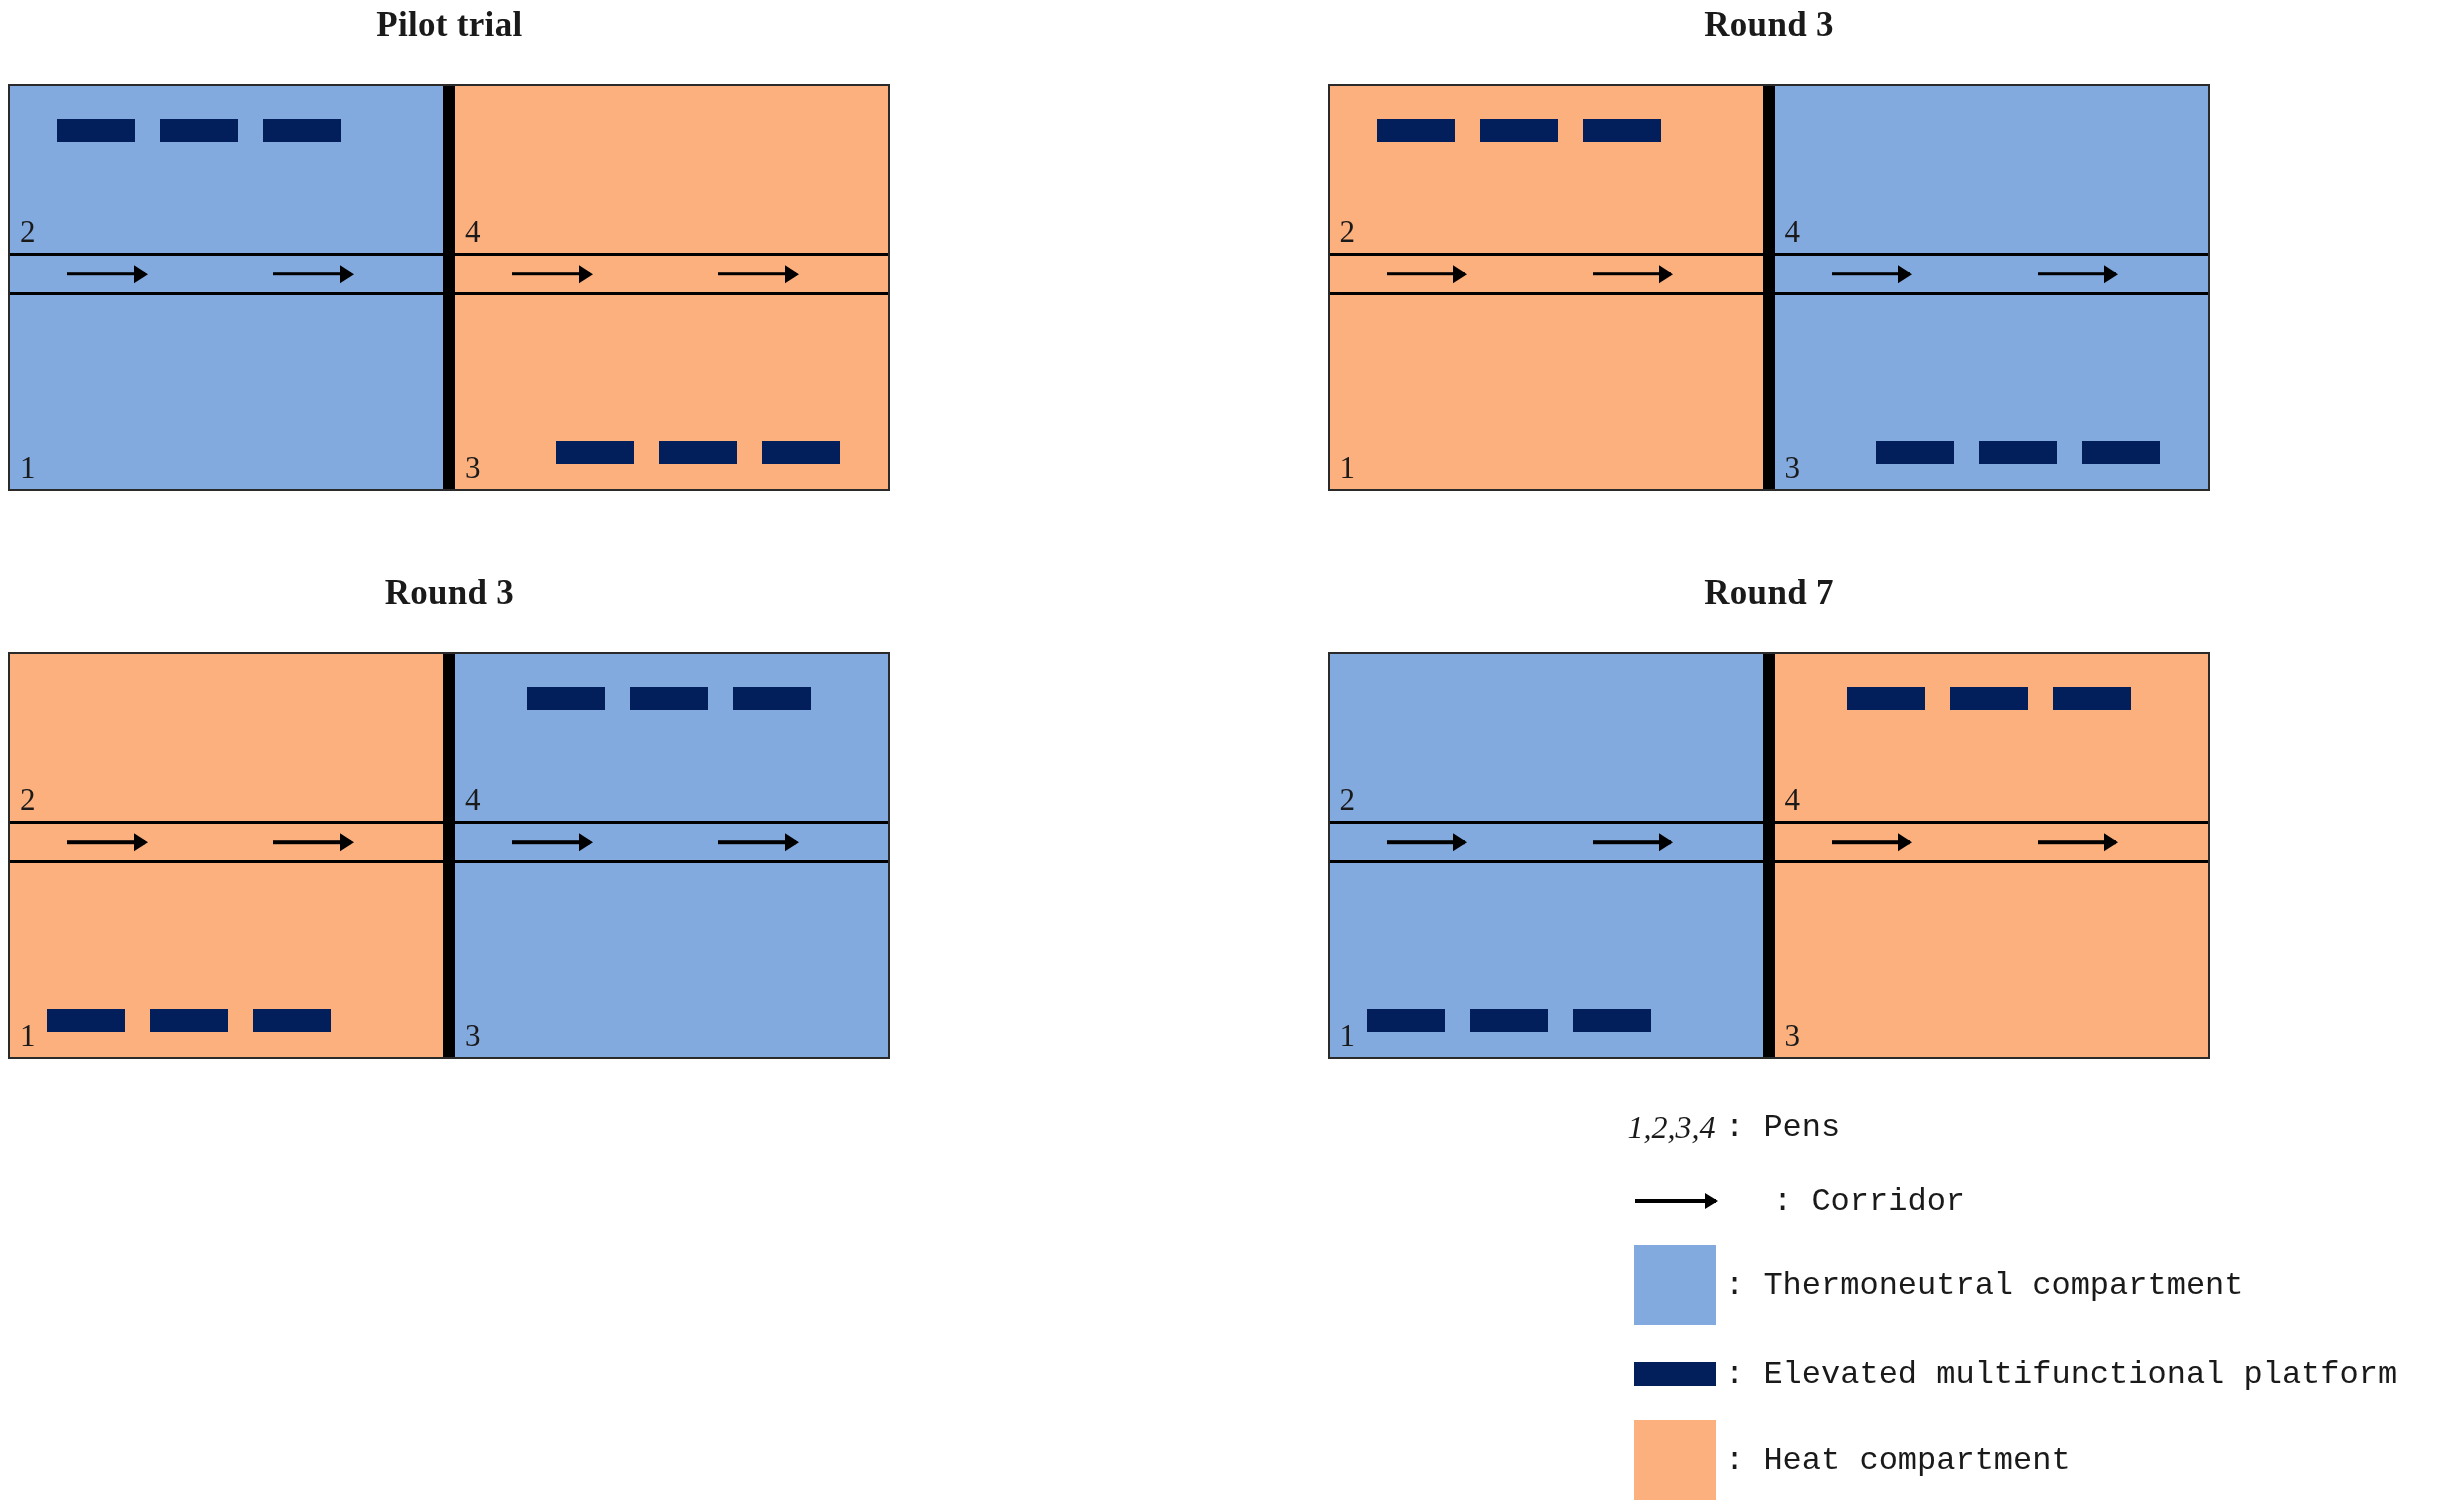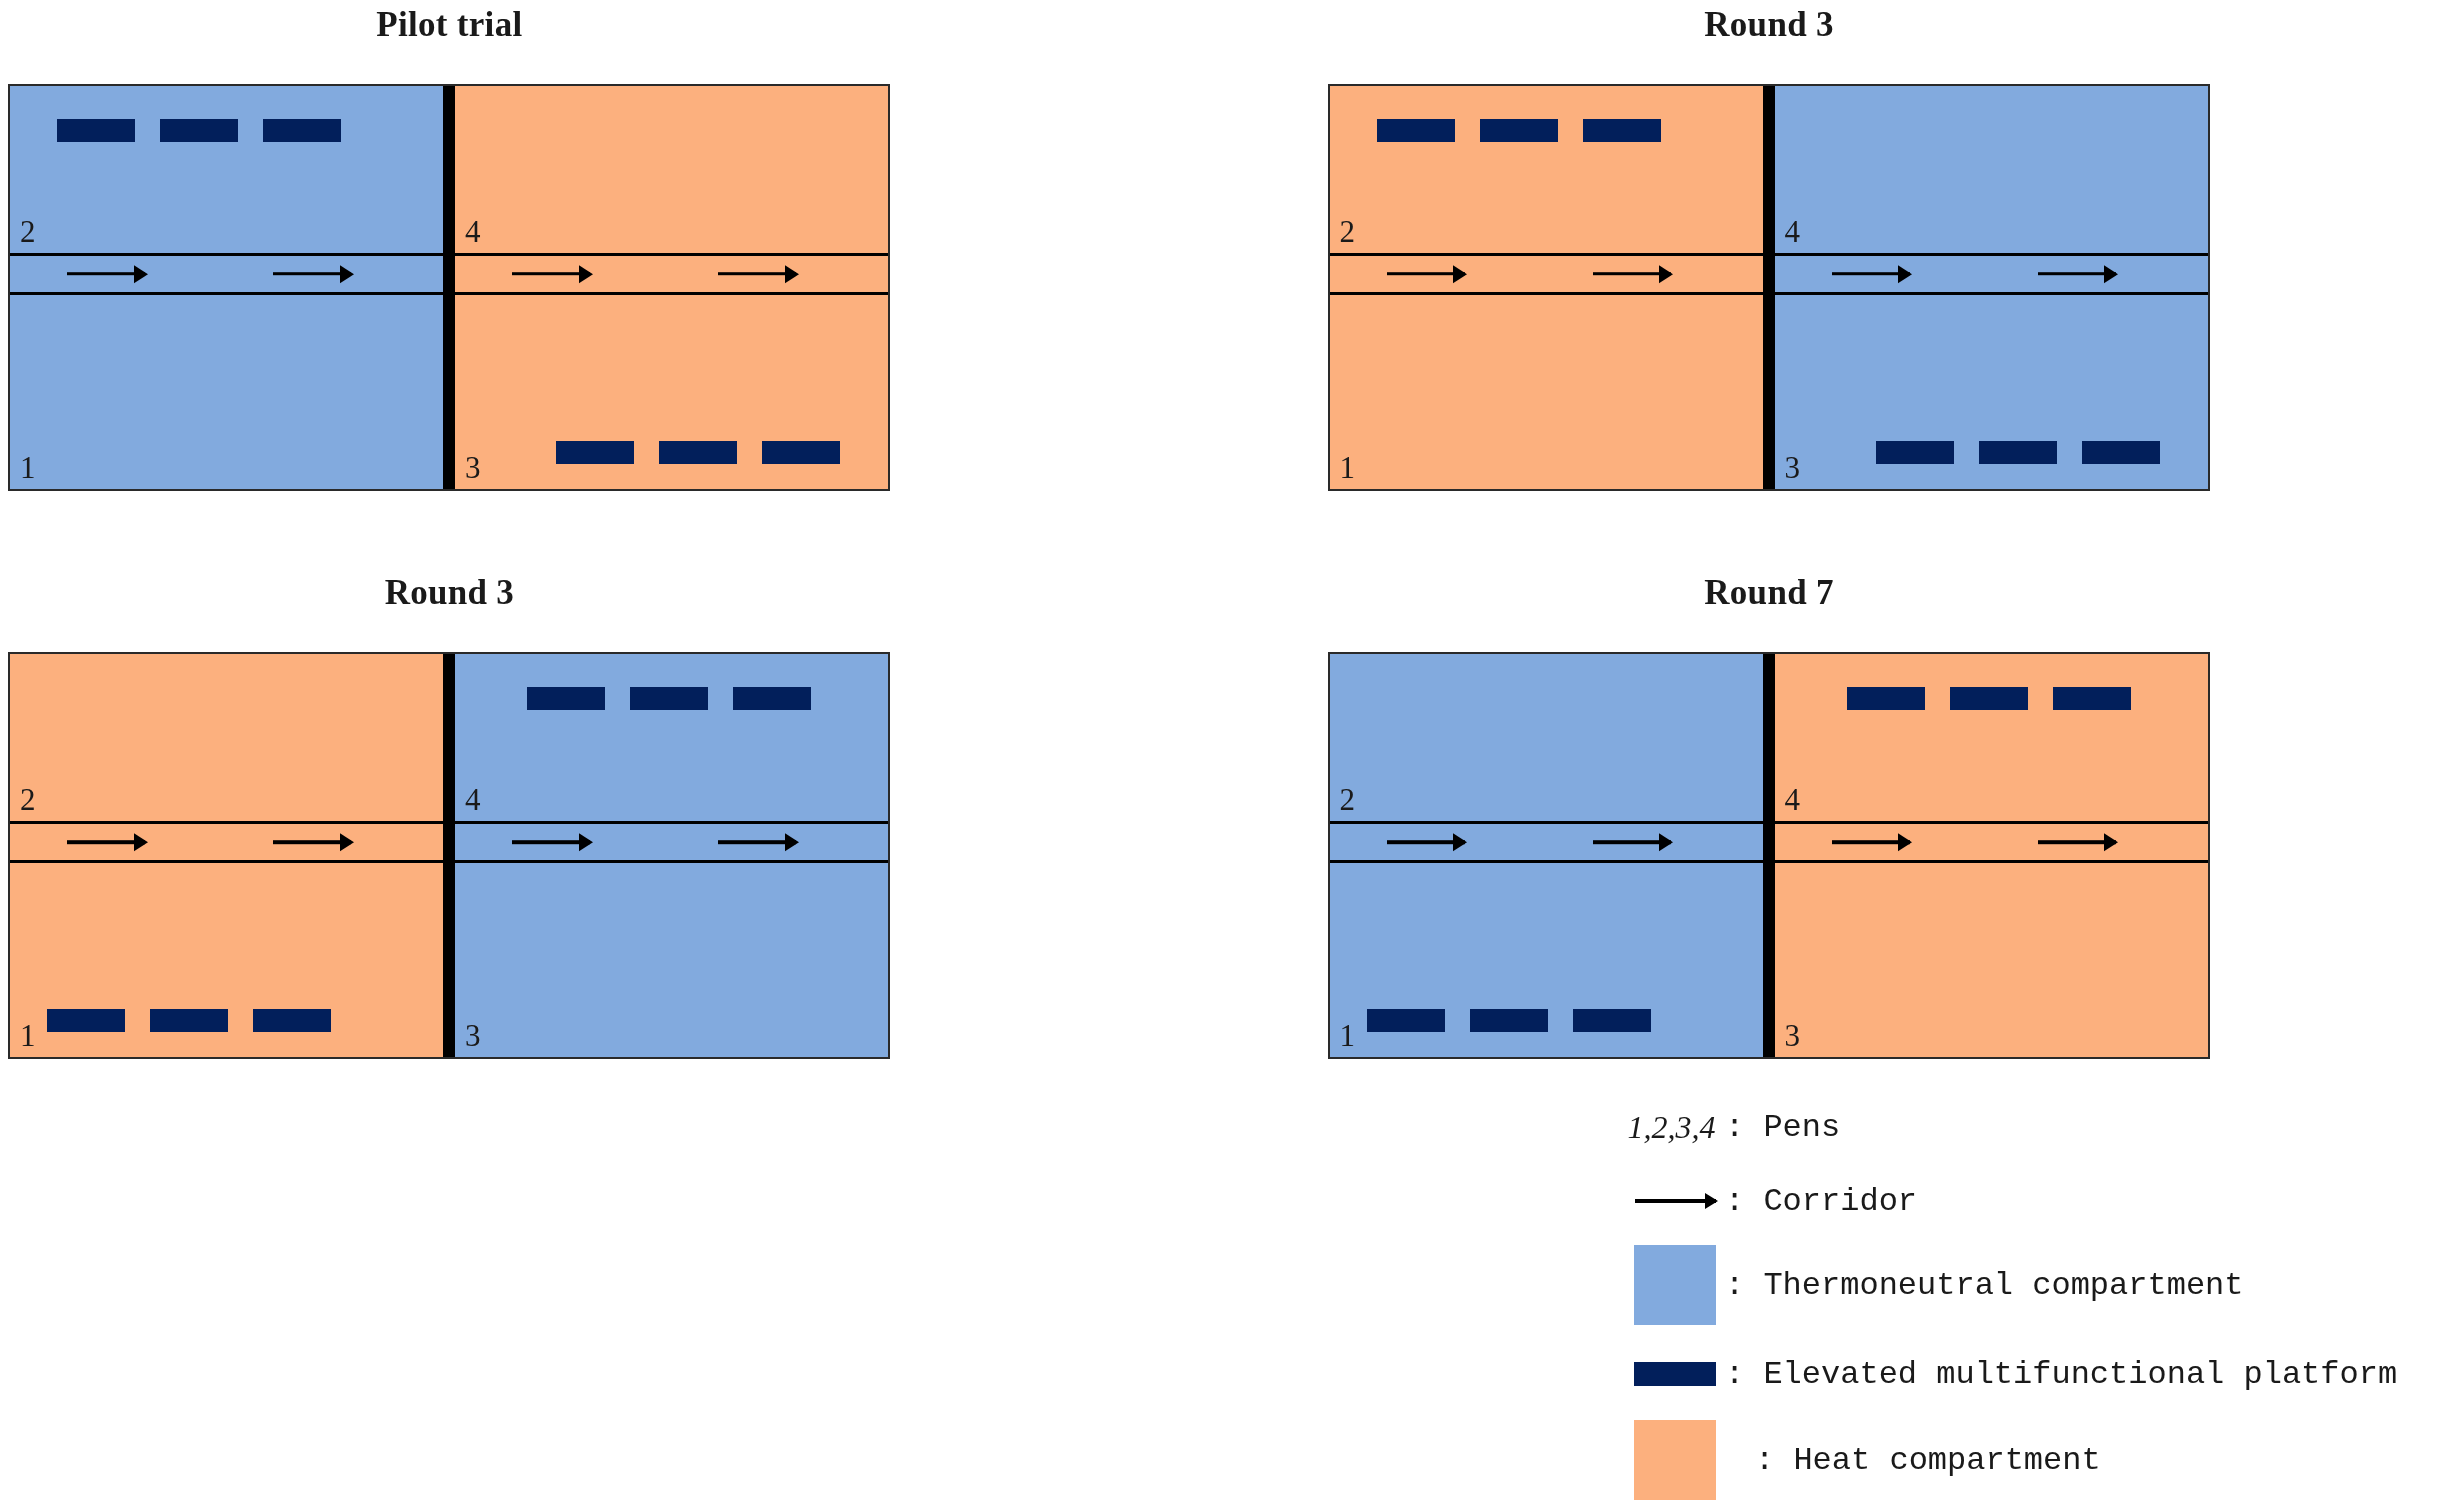--- a/index.html
+++ b/index.html
@@ -175,24 +175,24 @@
   .legend-bar {
     width: 82px;
     height: 24px;
     background: #021f5b;
   }
   .legend-swatch {
     width: 82px;
     height: 80px;
   }
   .row-pens      { height: 70px; }
-  .row-corridor  { height: 78px; }
+  .row-corridor  { height: 78px; gap: 48px; }
   .row-platform  { height: 88px; }
   .row-thermo    { height: 90px; }
-  .row-heat      { height: 84px; gap: 30px; }
+  .row-heat      { height: 84px; }
 </style>
 </head>
 <body>
 
 <div class="panel" style="left:8.4px; top:4.8px;">
   <div class="panel-title">Pilot trial</div>
   <div class="enclosure" style="top:79px;">
 
     <div class="half left">
       <div class="pen top sw-blue">

